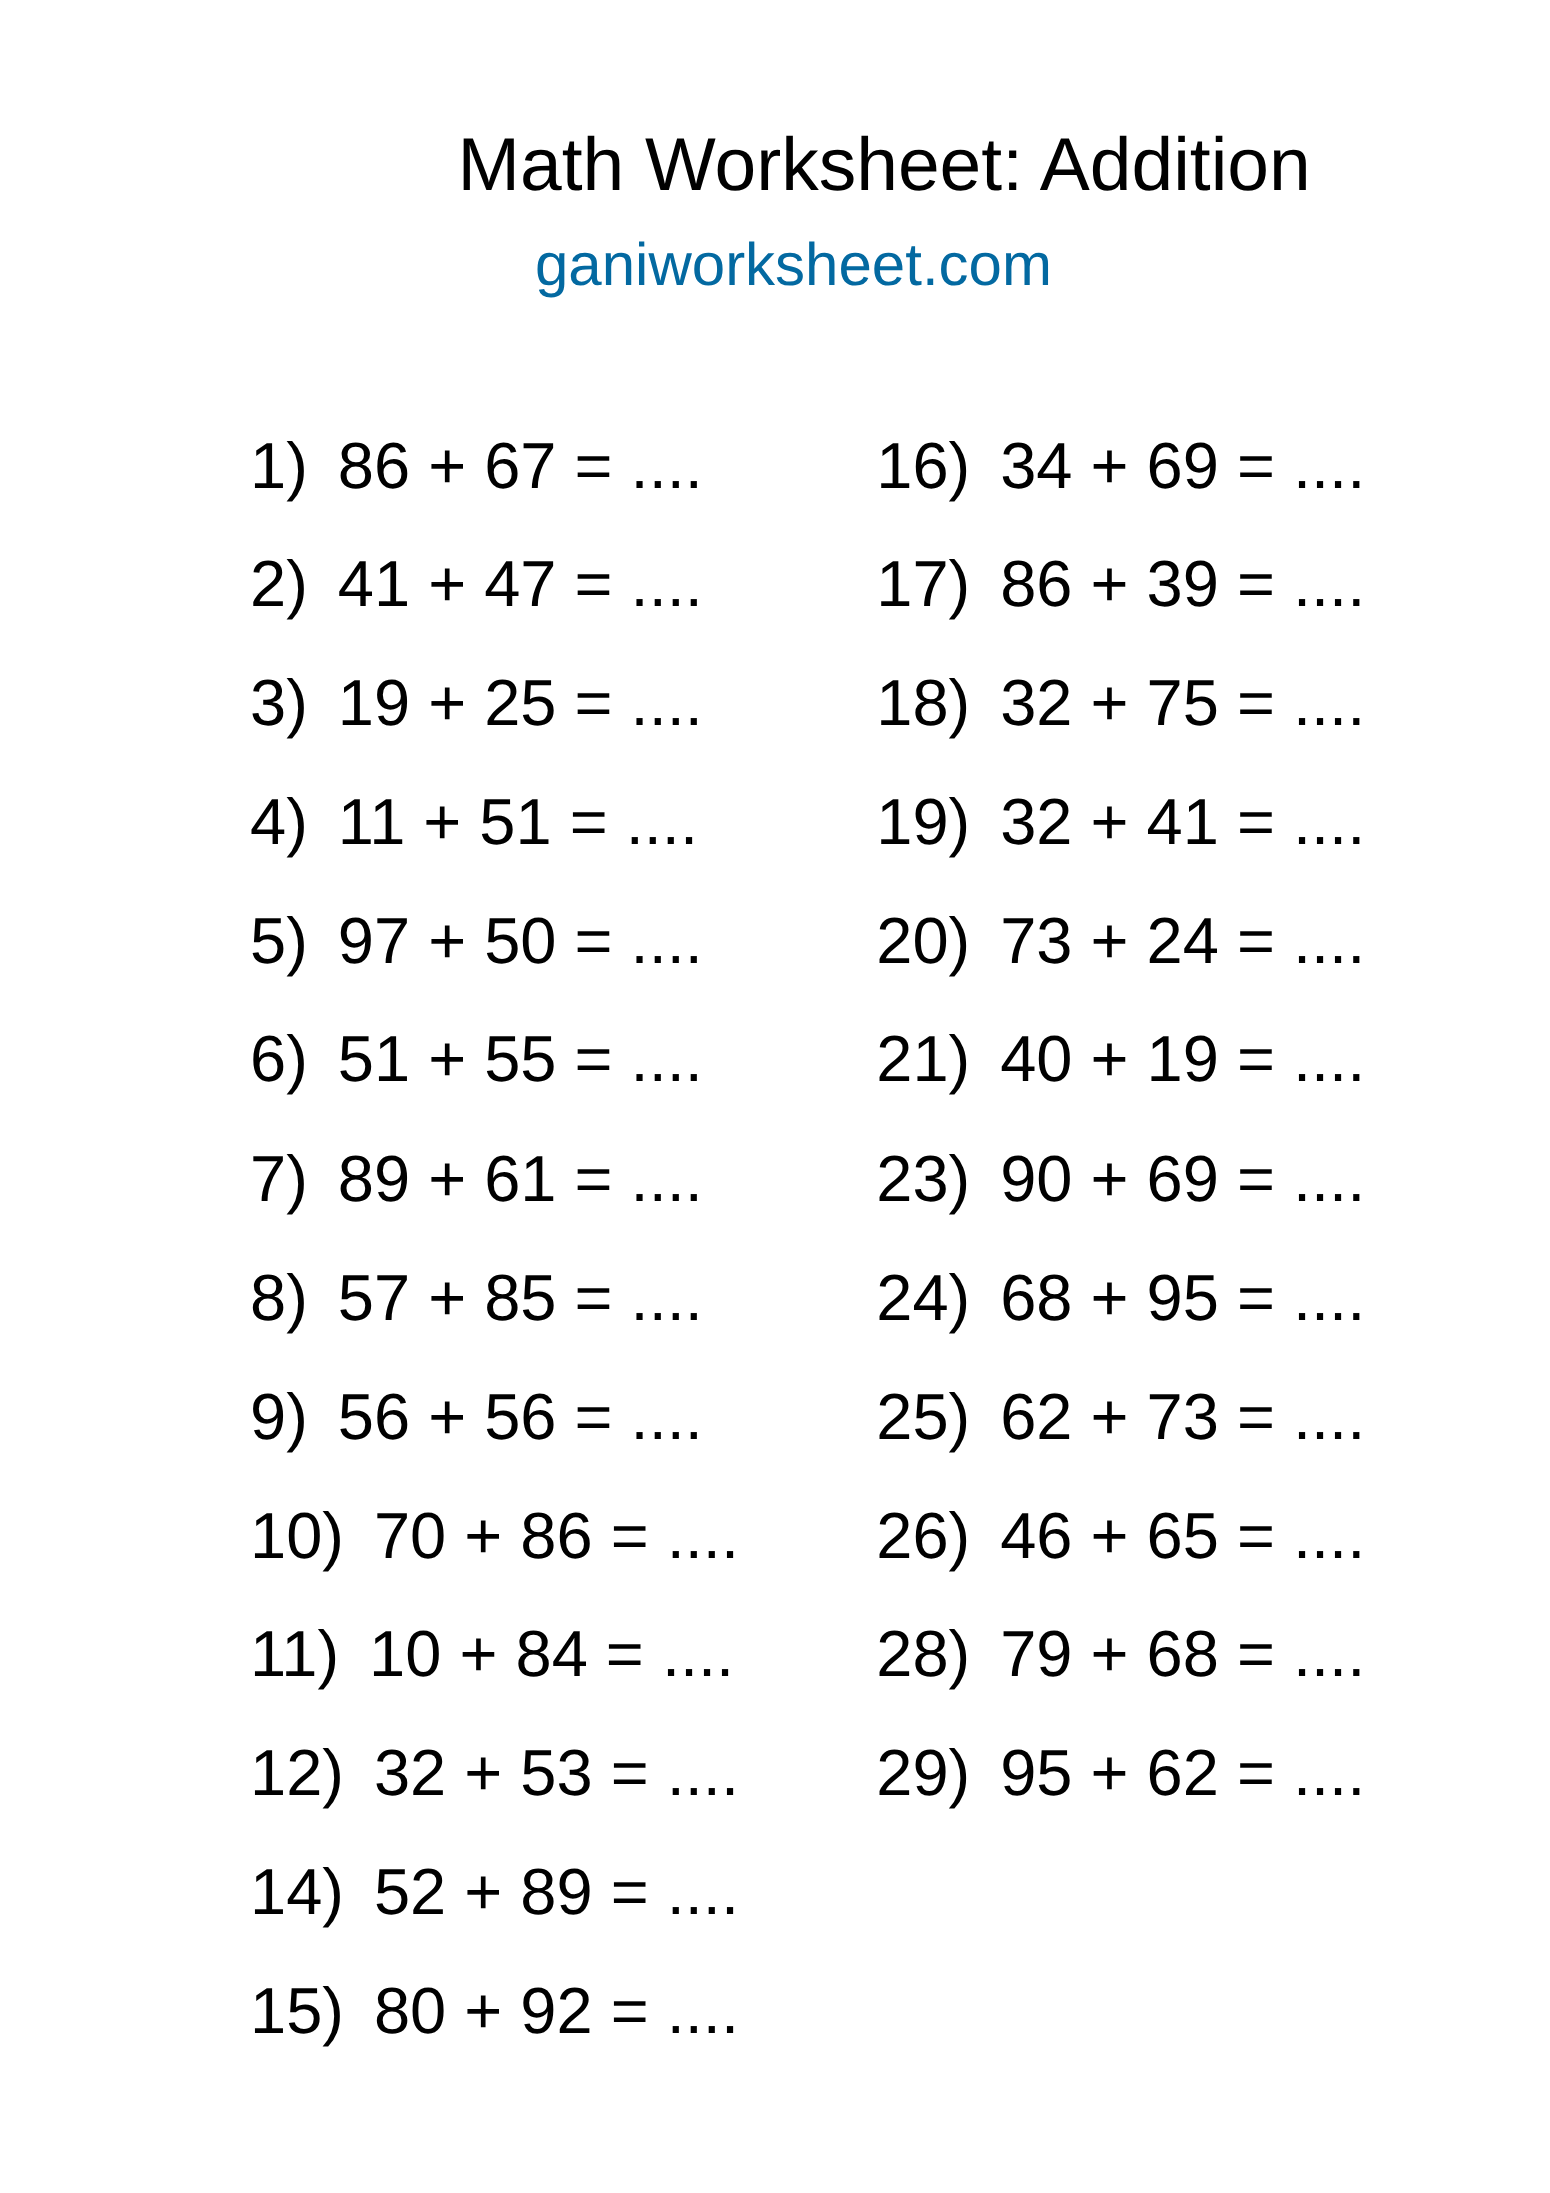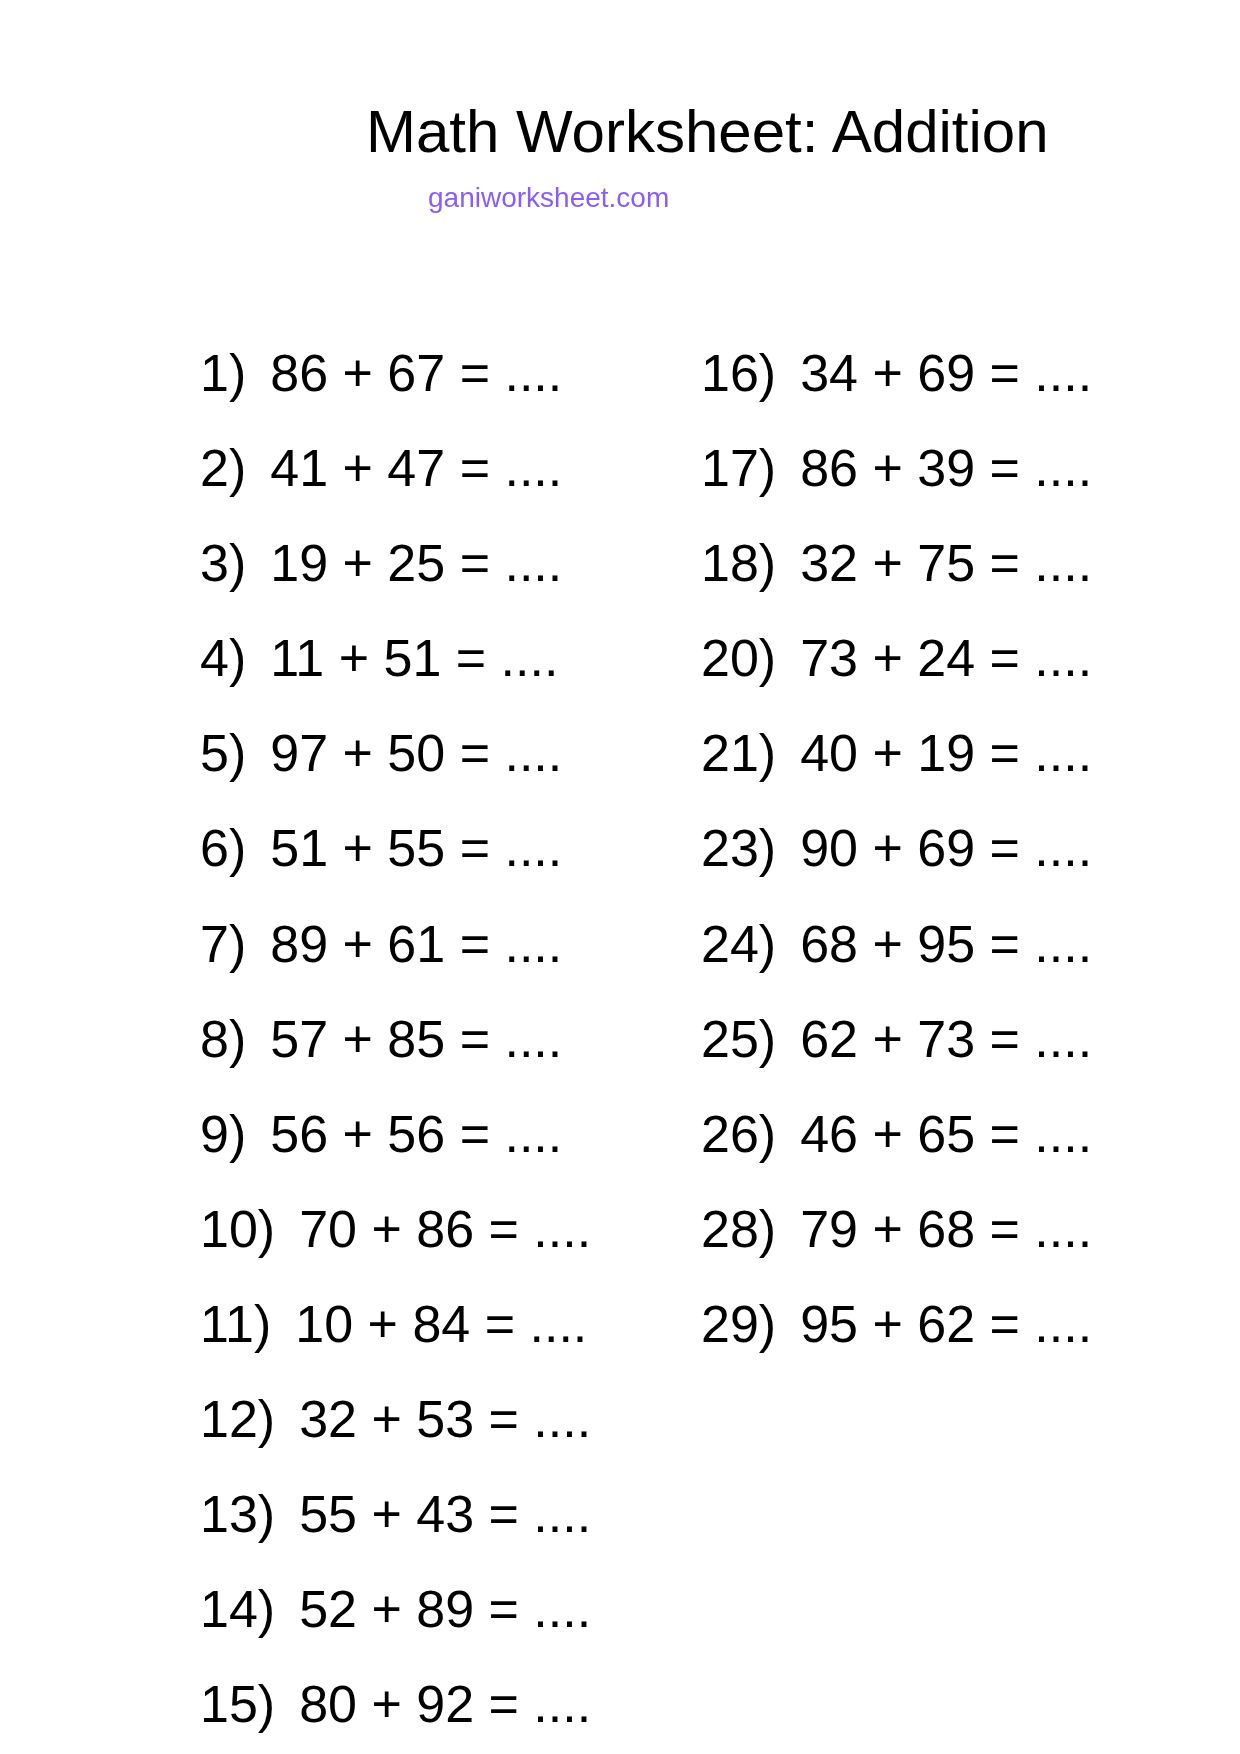--- a/index.html
+++ b/index.html
@@ -22,24 +22,24 @@
       width: 710px;
       font-size: 60px;
       line-height: 70px;
       white-space: nowrap;
       margin: 0;
       font-weight: normal;
     }
     .subtitle {
       position: absolute;
       left: 428px;
-      top: 173px;
-      font-size: 28px;
+      top: 188px;
+      font-size: 48px;
       line-height: 50px;
-      color: #8b5cf6;
+      color: #0369a1;
       white-space: nowrap;
     }
     .column {
       position: absolute;
       top: 343px;
     }
     .col-left { left: 200px; }
     .col-right { left: 701px; text-align: right; }
     .problem {
       height: 95.1px;
@@ -61,29 +61,29 @@
   <div class="problem"><span class="num">3)</span><span>19 + 25 = ....</span></div>
   <div class="problem"><span class="num">4)</span><span>11 + 51 = ....</span></div>
   <div class="problem"><span class="num">5)</span><span>97 + 50 = ....</span></div>
   <div class="problem"><span class="num">6)</span><span>51 + 55 = ....</span></div>
   <div class="problem"><span class="num">7)</span><span>89 + 61 = ....</span></div>
   <div class="problem"><span class="num">8)</span><span>57 + 85 = ....</span></div>
   <div class="problem"><span class="num">9)</span><span>56 + 56 = ....</span></div>
   <div class="problem"><span class="num">10)</span><span>70 + 86 = ....</span></div>
   <div class="problem"><span class="num">11)</span><span>10 + 84 = ....</span></div>
   <div class="problem"><span class="num">12)</span><span>32 + 53 = ....</span></div>
-  <div class="problem"><span class="num">13)</span><span>55 + 43 = ....</span></div>
   <div class="problem"><span class="num">14)</span><span>52 + 89 = ....</span></div>
   <div class="problem"><span class="num">15)</span><span>80 + 92 = ....</span></div>
 </div>
 
 <div class="column col-right">
   <div class="problem"><span class="num">16)</span><span>34 + 69 = ....</span></div>
   <div class="problem"><span class="num">17)</span><span>86 + 39 = ....</span></div>
   <div class="problem"><span class="num">18)</span><span>32 + 75 = ....</span></div>
+  <div class="problem"><span class="num">19)</span><span>32 + 41 = ....</span></div>
   <div class="problem"><span class="num">20)</span><span>73 + 24 = ....</span></div>
   <div class="problem"><span class="num">21)</span><span>40 + 19 = ....</span></div>
   <div class="problem"><span class="num">23)</span><span>90 + 69 = ....</span></div>
   <div class="problem"><span class="num">24)</span><span>68 + 95 = ....</span></div>
   <div class="problem"><span class="num">25)</span><span>62 + 73 = ....</span></div>
   <div class="problem"><span class="num">26)</span><span>46 + 65 = ....</span></div>
   <div class="problem"><span class="num">28)</span><span>79 + 68 = ....</span></div>
   <div class="problem"><span class="num">29)</span><span>95 + 62 = ....</span></div>
 </div>
 

